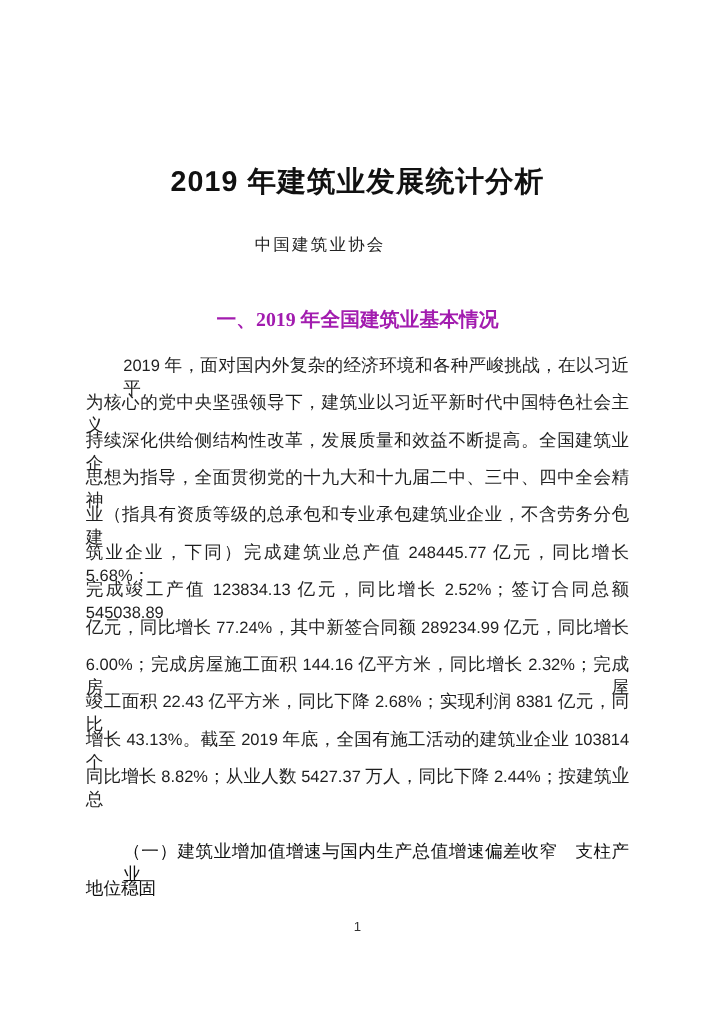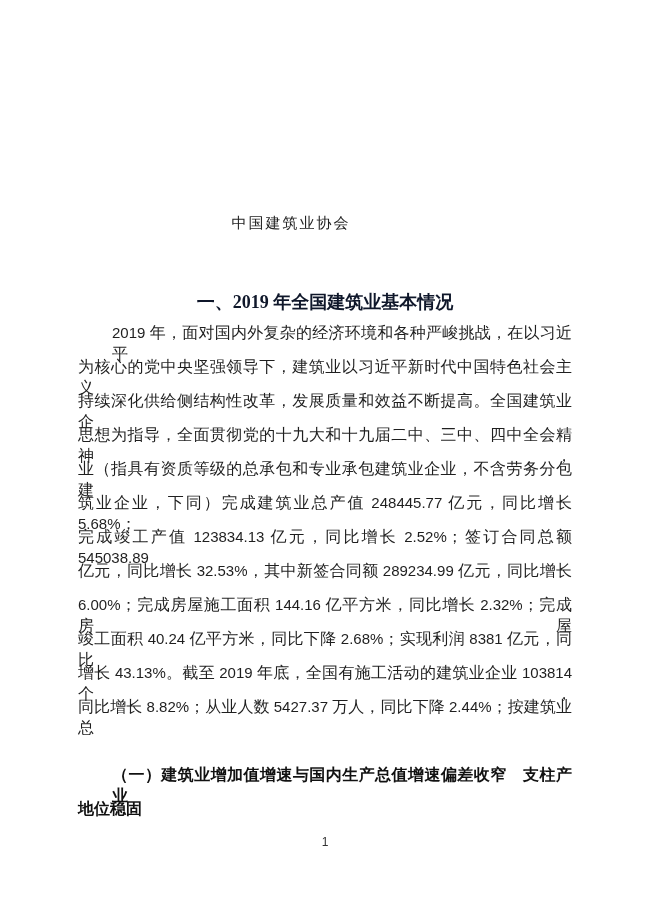--- a/index.html
+++ b/index.html
@@ -43,32 +43,31 @@
     position: absolute;
     top: 273px;
     left: 78px;
     width: 494px;
     height: 34px;
     line-height: 34px;
     text-align: center;
     font-family: "Liberation Serif", serif;
     font-weight: 700;
     font-size: 18px;
-    color: #0f172a;
-    margin-top: 12px;
+    color: #a21caf;
   }
   .body-block {
     position: absolute;
     left: 78px;
     width: 494px;
     font-size: 16px;
     line-height: 34px;
   }
   .para { top: 322px; }
-  .subsection { top: 764px; font-weight: 700; color: #111111; }
+  .subsection { top: 764px; font-weight: 400; color: #111111; }
   .tline {
     height: 34px;
     line-height: 21px;
     white-space: nowrap;
     text-align: left;
   }
   .tline.just {
     white-space: normal;
     text-align: justify;
     text-align-last: justify;
@@ -89,36 +88,37 @@
     font-family: "Liberation Sans", sans-serif;
     font-size: 12px;
     color: #333333;
   }
 </style>
 </head>
 <body>
 
 <div class="page">
 
+  <div class="doc-title">2019 年建筑业发展统计分析</div>
 
   <div class="doc-subtitle">中国建筑业协会</div>
 
   <div class="section-heading">一、2019 年全国建筑业基本情况</div>
 
   <div class="body-block para">
       <div class="tline just ind"><span class="num">2019</span> 年，面对国内外复杂的经济环境和各种严峻挑战，在以习近平</div>
       <div class="tline just">为核心的党中央坚强领导下，建筑业以习近平新时代中国特色社会主义</div>
       <div class="tline just">持续深化供给侧结构性改革，发展质量和效益不断提高。全国建筑业企</div>
       <div class="tline just">思想为指导，全面贯彻党的十九大和十九届二中、三中、四中全会精神，</div>
       <div class="tline just">业（指具有资质等级的总承包和专业承包建筑业企业，不含劳务分包建</div>
       <div class="tline just">筑业企业，下同）完成建筑业总产值 <span class="num">248445.77</span> 亿元，同比增长 <span class="num">5.68%</span>；</div>
       <div class="tline just">完成竣工产值 <span class="num">123834.13</span> 亿元，同比增长 <span class="num">2.52%</span>；签订合同总额 <span class="num">545038.89</span></div>
-      <div class="tline just">亿元，同比增长 <span class="num">32.53%</span>，其中新签合同额 <span class="num">289234.99</span> 亿元，同比增长</div>
+      <div class="tline just">亿元，同比增长 <span class="num">77.24%</span>，其中新签合同额 <span class="num">289234.99</span> 亿元，同比增长</div>
       <div class="tline just"><span class="num">6.00%</span>；完成房屋施工面积 <span class="num">144.16</span> 亿平方米，同比增长 <span class="num">2.32%</span>；完成房屋</div>
-      <div class="tline just">竣工面积 <span class="num">40.24</span> 亿平方米，同比下降 <span class="num">2.68%</span>；实现利润 <span class="num">8381</span> 亿元，同比</div>
+      <div class="tline just">竣工面积 <span class="num">22.43</span> 亿平方米，同比下降 <span class="num">2.68%</span>；实现利润 <span class="num">8381</span> 亿元，同比</div>
       <div class="tline just">增长 <span class="num">43.13%</span>。截至 <span class="num">2019</span> 年底，全国有施工活动的建筑业企业 <span class="num">103814</span> 个，</div>
       <div class="tline just">同比增长 <span class="num">8.82%</span>；从业人数 <span class="num">5427.37</span> 万人，同比下降 <span class="num">2.44%</span>；按建筑业总</div>
     </div>
 
   <div class="body-block subsection">
       <div class="tline just ind">（一）建筑业增加值增速与国内生产总值增速偏差收窄　支柱产业</div>
       <div class="tline">地位稳固</div>
     </div>
 
   <div class="page-number">1</div>

